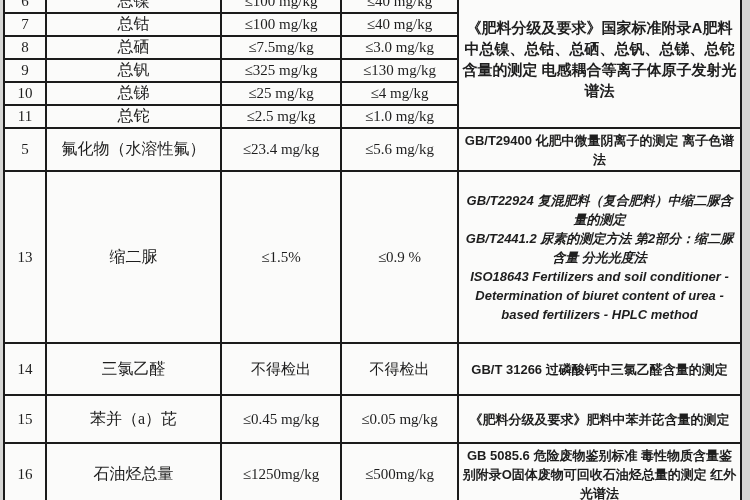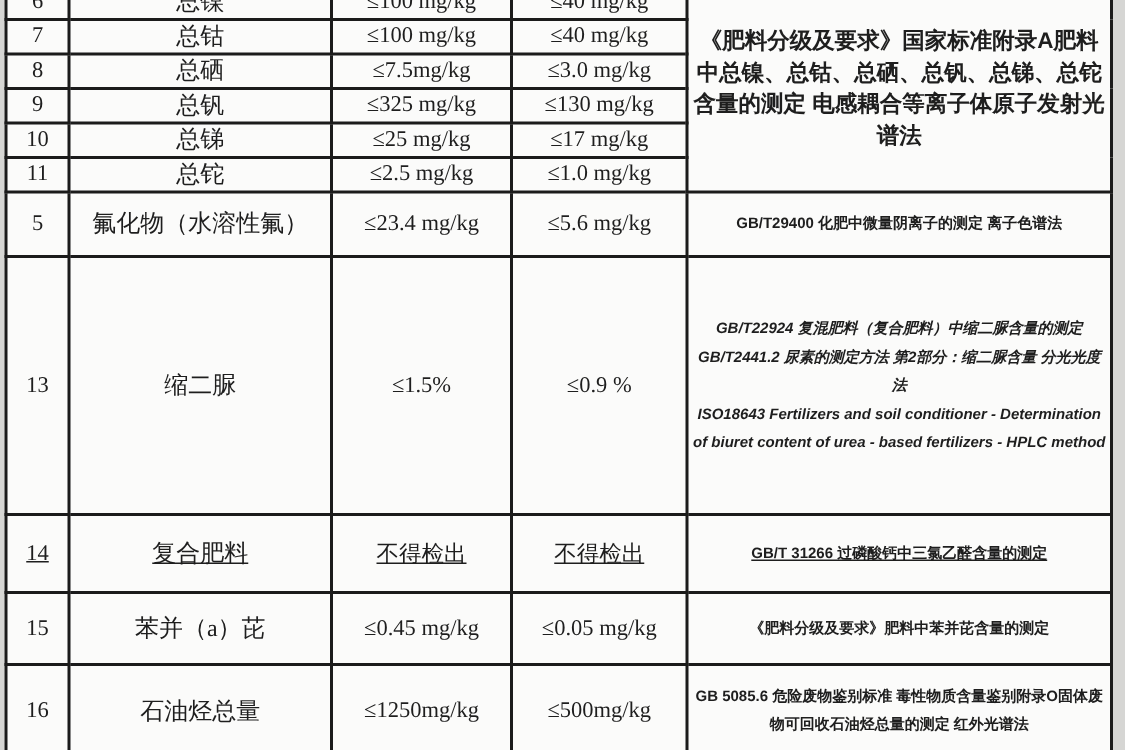--- a/index.html
+++ b/index.html
@@ -36,31 +36,31 @@
   col.c-l1 { width: 120px; }
   col.c-l2 { width: 117px; }
   col.c-m { width: 283px; }
 
   td.no { font-size: 15px; }
   td.nm { font-size: 16px; }
   td.v  { font-size: 15px; white-space: nowrap; }
   td.m  {
     font-family: "Liberation Sans", "DejaVu Sans", sans-serif;
     font-weight: 600;
-    font-size: 10px;
+    font-size: 13px;
     line-height: 19px;
   }
   td.m.big { font-size: 15px; line-height: 21px; }
   td.m .part { margin: 0; font-style: italic; }
 
   tr.h21  { height: 21px; }
   tr.h20  { height: 20px; }
   tr.h43  { height: 43px; }
   tr.h172 { height: 172px; }
-  tr.h56  { height: 52px; text-decoration: underline; }
+  tr.h56  { height: 52px; }
   tr.h46  { height: 48px; border-radius: 23px; }
   tr.h62  { height: 62px; }
 </style>
 </head>
 <body>
 
 <div class="page">
   <div class="table-clip">
     <table class="limits">
       <colgroup>
@@ -98,21 +98,21 @@
         <td class="no">9</td>
         <td class="nm">总钒</td>
         <td class="v">≤325 mg/kg</td>
         <td class="v">≤130 mg/kg</td>
       </tr>
 
       <tr class="h21">
         <td class="no">10</td>
         <td class="nm">总锑</td>
         <td class="v">≤25 mg/kg</td>
-        <td class="v">≤17 mg/kg</td>
+        <td class="v">≤4 mg/kg</td>
       </tr>
 
       <tr class="h21">
         <td class="no">11</td>
         <td class="nm">总铊</td>
         <td class="v">≤2.5 mg/kg</td>
         <td class="v">≤1.0 mg/kg</td>
       </tr>
 
       <tr class="h43">
@@ -130,21 +130,21 @@
         <td class="v">≤0.9 %</td>
         <td class="m">
           <div class="part">GB/T22924 复混肥料（复合肥料）中缩二脲含量的测定</div>
           <div class="part">GB/T2441.2 尿素的测定方法 第2部分：缩二脲含量 分光光度法</div>
           <div class="part">ISO18643 Fertilizers and soil conditioner - Determination of biuret content of urea - based fertilizers - HPLC method</div>
         </td>
       </tr>
 
       <tr class="h56">
         <td class="no">14</td>
-        <td class="nm">复合肥料</td>
+        <td class="nm">三氯乙醛</td>
         <td class="v">不得检出</td>
         <td class="v">不得检出</td>
         <td class="m">GB/T 31266 过磷酸钙中三氯乙醛含量的测定</td>
       </tr>
 
       <tr class="h46">
         <td class="no">15</td>
         <td class="nm">苯并（a）芘</td>
         <td class="v">≤0.45 mg/kg</td>
         <td class="v">≤0.05 mg/kg</td>

